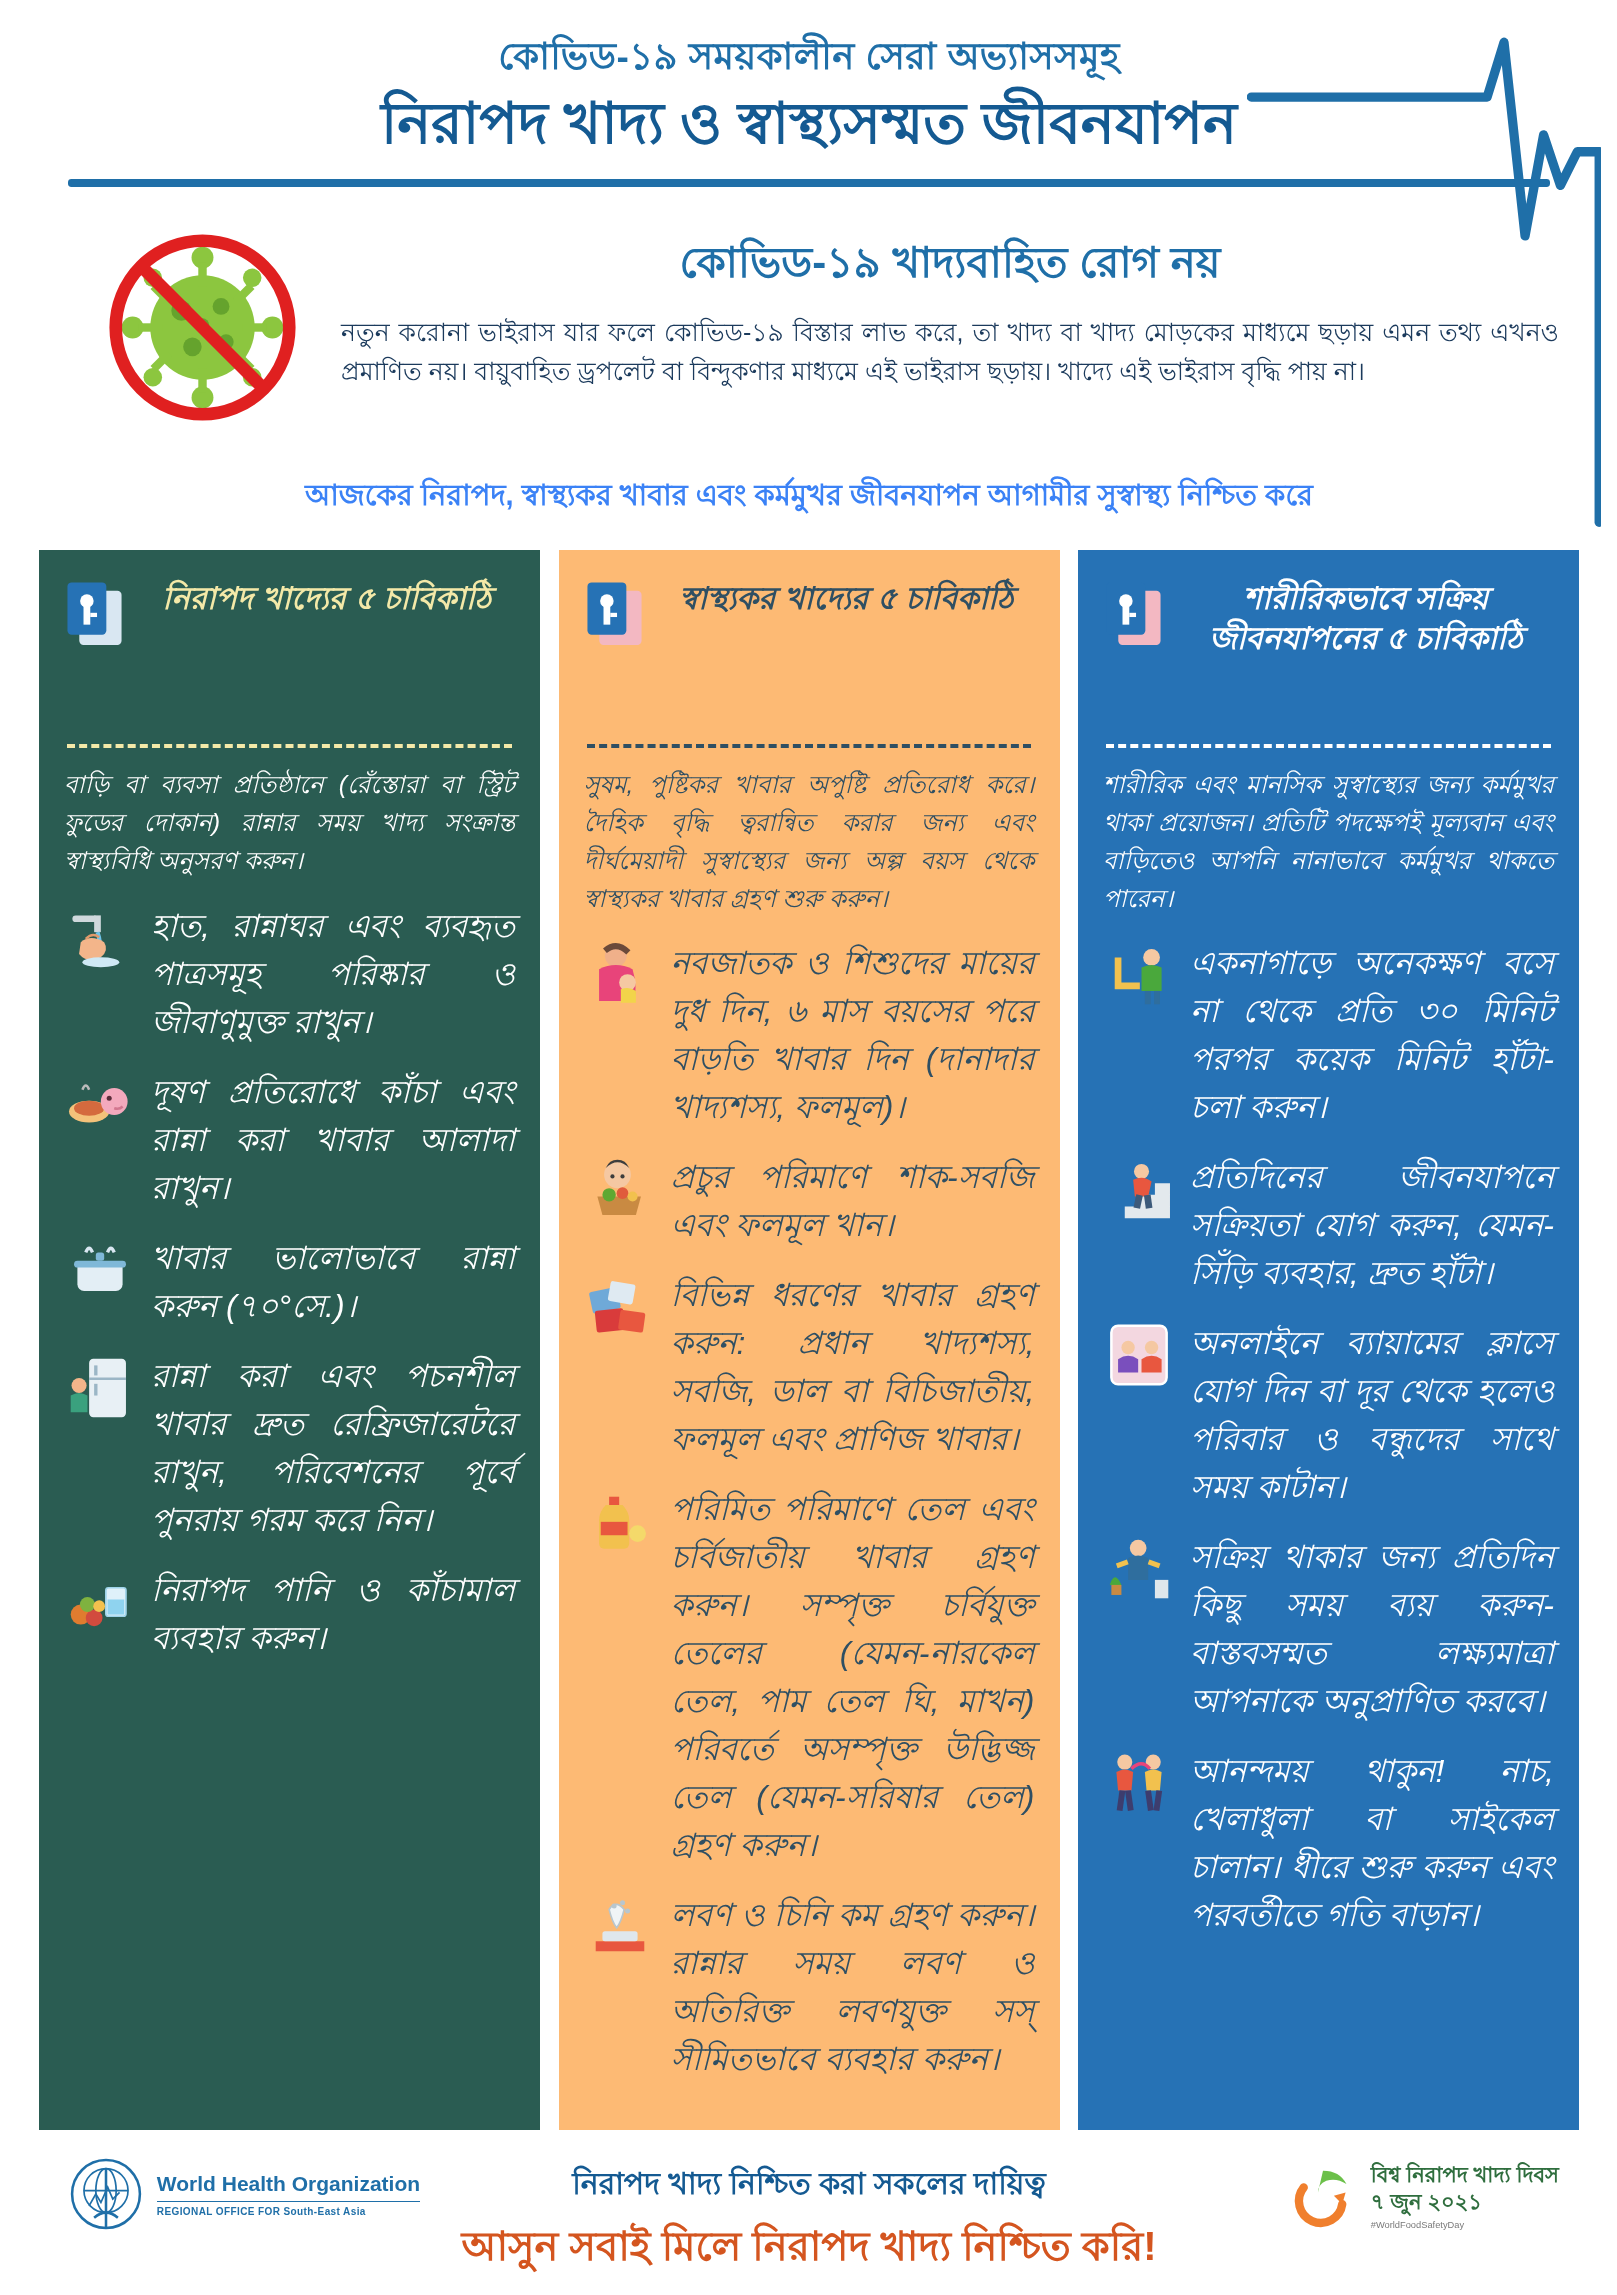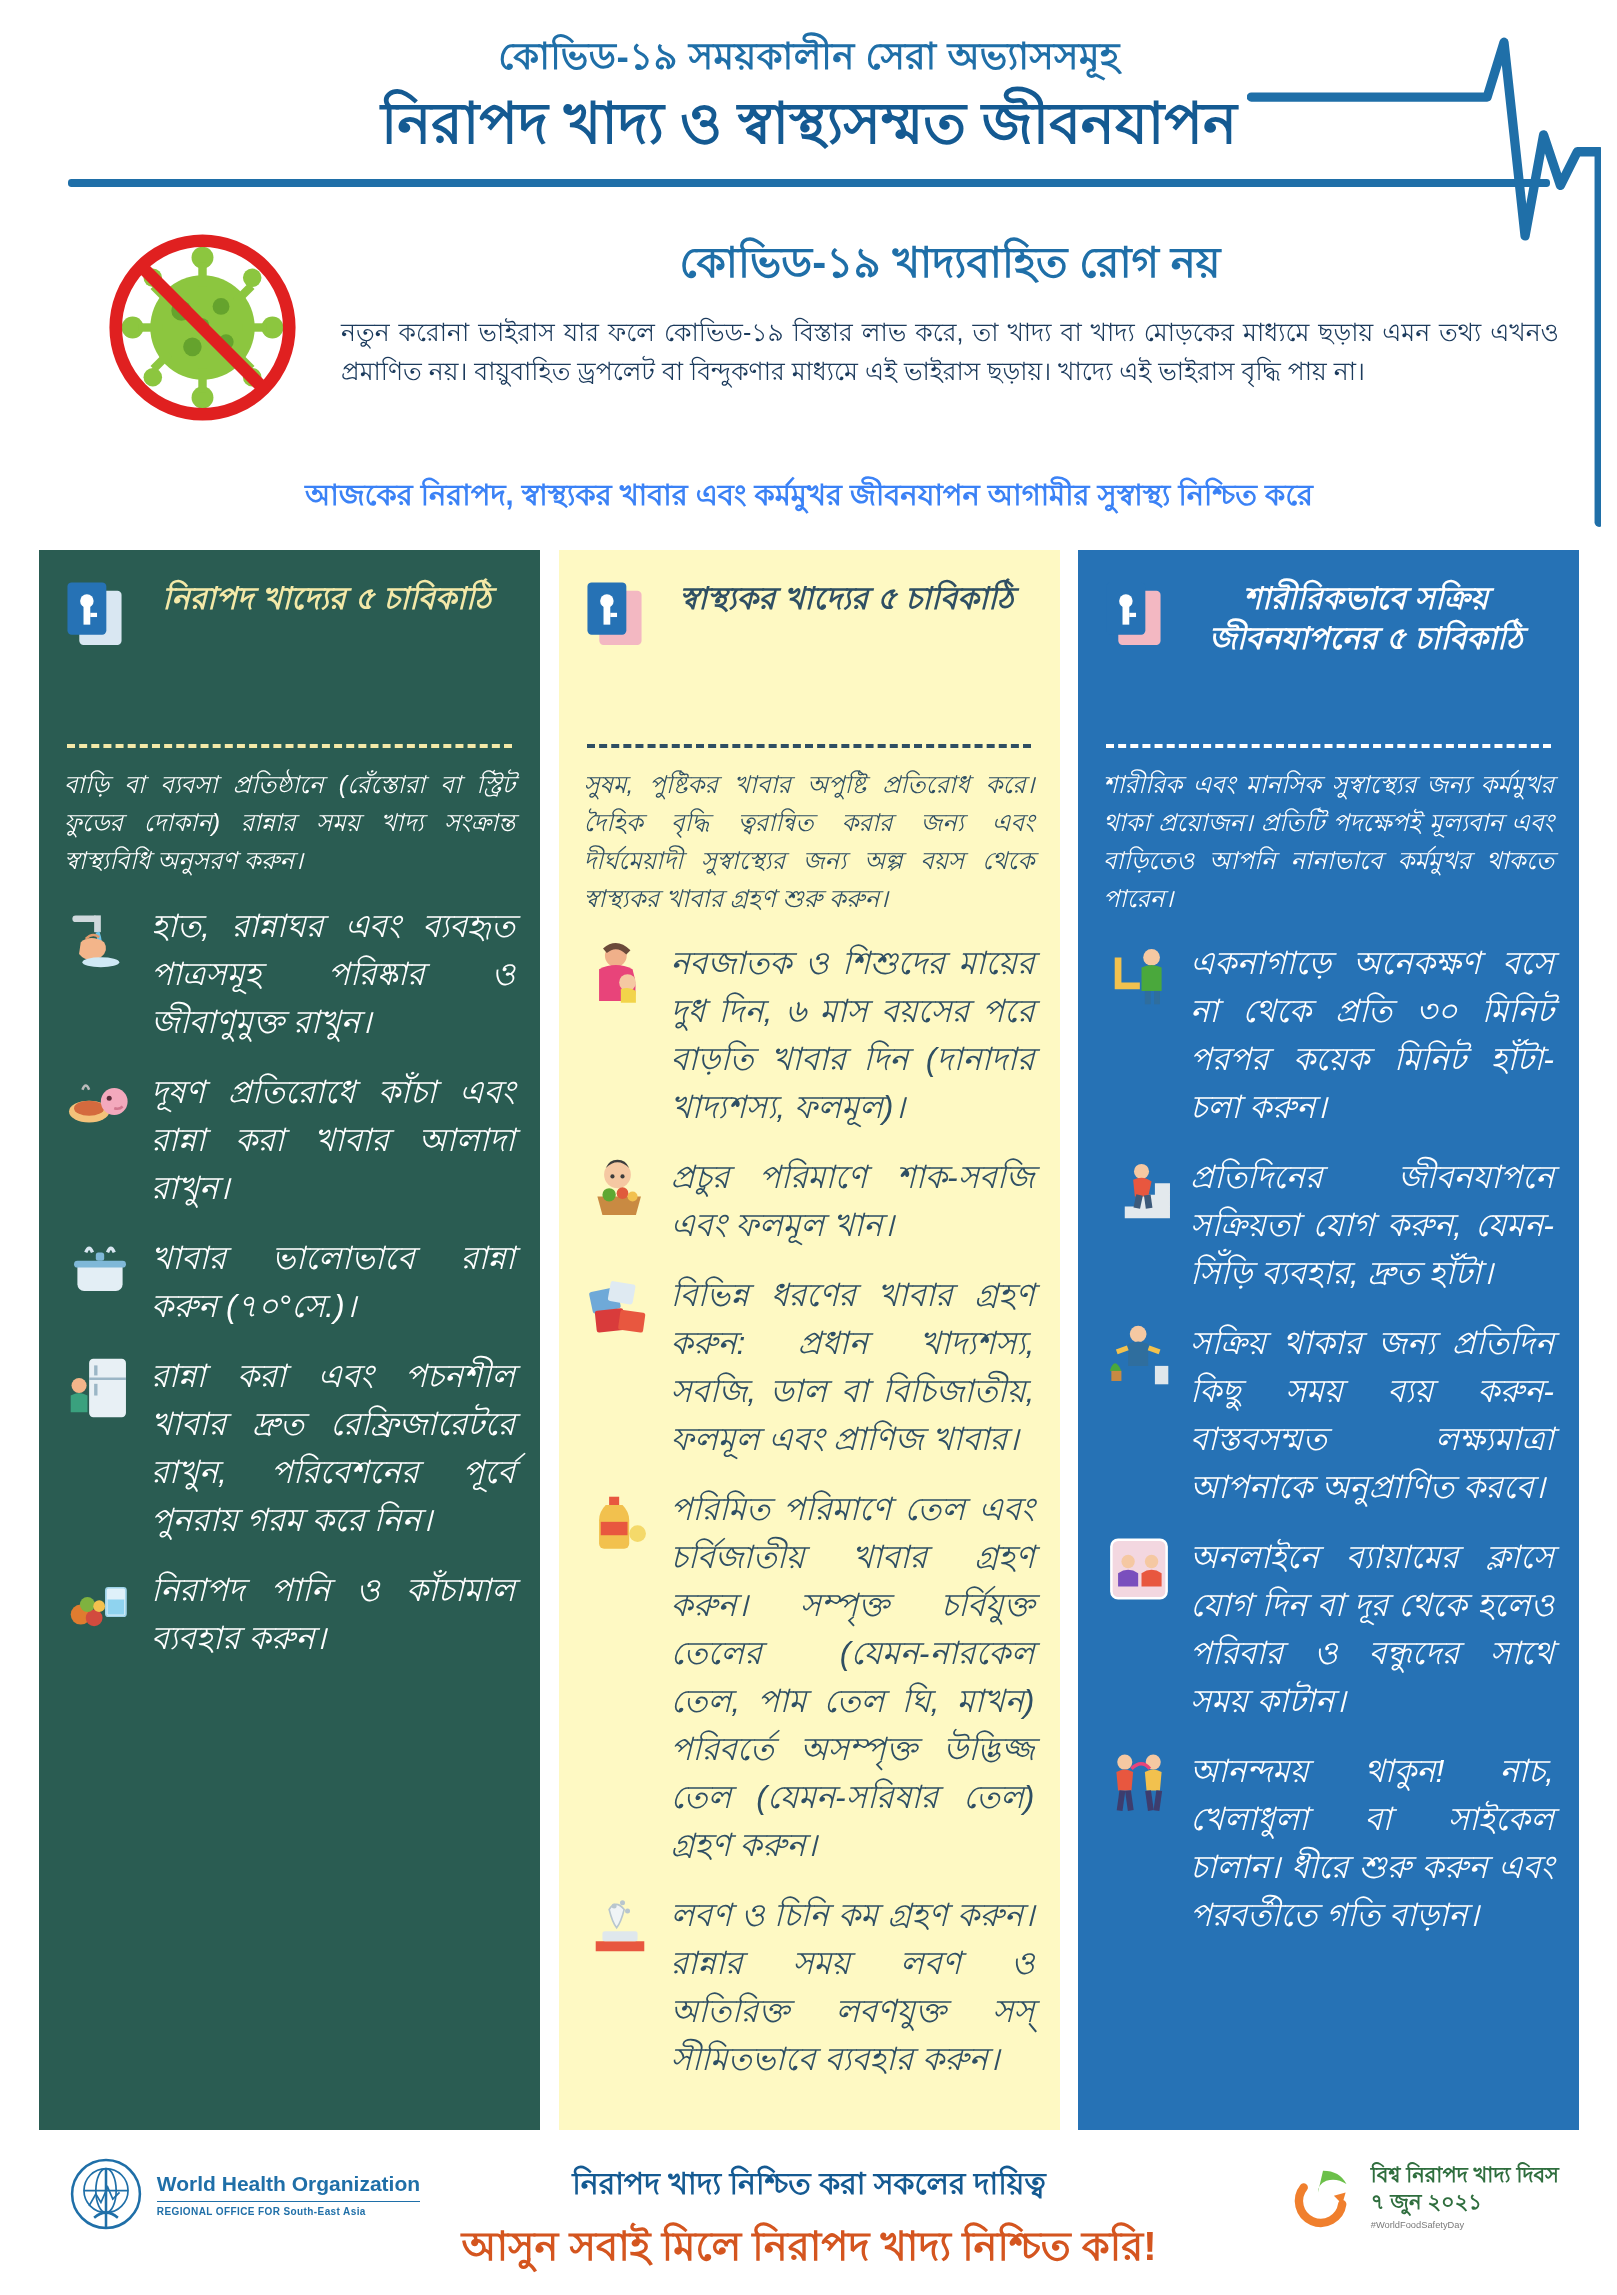--- a/index.html
+++ b/index.html
@@ -91,21 +91,21 @@
     padding:29px 39px 0 39px;
     align-items:stretch;
   }
   .col {
     flex:1;
     padding:29px 25px 25px 25px;
     position:relative;
     font-style:italic;
   }
   .col-1 { background:#2a5c52; color:#ffffff; }
-  .col-2 { background:#fef9c3; color:#2f4f63; }
+  .col-2 { background:#fdba74; color:#2f4f63; }
   .col-3 { background:#2672b5; color:#ffffff; }
 
   .col-head {
     display:flex;
     align-items:flex-start;
     gap:13.5px;
     min-height:160px;
   }
   .col-2 .col-head, .col-3 .col-head { }
   .key-icon { flex:0 0 61px; height:71px; position:relative; }
@@ -480,43 +480,43 @@
           <rect x="38" y="50" width="8" height="16" fill="#3d5a7a" transform="rotate(12 42 58)"></rect>
           <rect x="50" y="50" width="8" height="16" fill="#3d5a7a" transform="rotate(-8 54 58)"></rect>
         </svg>
       </div>
       <div class="item-text">প্রতিদিনের জীবনযাপনে সক্রিয়তা যোগ করুন, যেমন- সিঁড়ি ব্যবহার, দ্রুত হাঁটা।</div>
     </div>
 
     <div class="item">
       <div class="item-icon">
         <svg viewBox="0 0 86 86" width="72" height="72">
+          <rect x="10" y="8" width="66" height="70" rx="8" fill="#f3d7e0" stroke="#ffffff" stroke-width="3"></rect>
+          <circle cx="30" cy="34" r="8" fill="#f5c8a2"></circle>
+          <path d="M18 48 q12 -8 24 0 v16 H18z" fill="#7a4fbd"></path>
+          <circle cx="58" cy="34" r="8" fill="#f5c8a2"></circle>
+          <path d="M46 48 q12 -8 24 0 v16 H46z" fill="#e8573f"></path>
+        </svg>
+      </div>
+      <div class="item-text">অনলাইনে ব্যায়ামের ক্লাসে যোগ দিন বা দূর থেকে হলেও পরিবার ও বন্ধুদের সাথে সময় কাটান।</div>
+    </div>
+
+    <div class="item">
+      <div class="item-icon">
+        <svg viewBox="0 0 86 86" width="72" height="72">
           <circle cx="42" cy="18" r="10" fill="#f5c8a2"></circle>
           <path d="M30 30 q12 -6 24 0 v26 H30z" fill="#2f6e9e"></path>
           <rect x="16" y="34" width="14" height="6" fill="#f2c14e" transform="rotate(-20 23 37)"></rect>
           <rect x="54" y="34" width="14" height="6" fill="#f2c14e" transform="rotate(20 61 37)"></rect>
           <path d="M8 62 q6 -18 14 0z" fill="#4aa83c"></path>
           <rect x="10" y="62" width="12" height="12" fill="#c98a42"></rect>
           <rect x="62" y="56" width="16" height="22" fill="#dfe7ec"></rect>
         </svg>
       </div>
       <div class="item-text">সক্রিয় থাকার জন্য প্রতিদিন কিছু সময় ব্যয় করুন- বাস্তবসম্মত লক্ষ্যমাত্রা আপনাকে অনুপ্রাণিত করবে।</div>
-    </div>
-
-    <div class="item">
-      <div class="item-icon">
-        <svg viewBox="0 0 86 86" width="72" height="72">
-          <rect x="10" y="8" width="66" height="70" rx="8" fill="#f3d7e0" stroke="#ffffff" stroke-width="3"></rect>
-          <circle cx="30" cy="34" r="8" fill="#f5c8a2"></circle>
-          <path d="M18 48 q12 -8 24 0 v16 H18z" fill="#7a4fbd"></path>
-          <circle cx="58" cy="34" r="8" fill="#f5c8a2"></circle>
-          <path d="M46 48 q12 -8 24 0 v16 H46z" fill="#e8573f"></path>
-        </svg>
-      </div>
-      <div class="item-text">অনলাইনে ব্যায়ামের ক্লাসে যোগ দিন বা দূর থেকে হলেও পরিবার ও বন্ধুদের সাথে সময় কাটান।</div>
     </div>
 
     <div class="item">
       <div class="item-icon">
         <svg viewBox="0 0 86 86" width="72" height="72">
           <circle cx="26" cy="18" r="9" fill="#f5c8a2"></circle>
           <path d="M16 30 q10 -6 20 0 l-2 22 h-16z" fill="#e8573f"></path>
           <rect x="18" y="52" width="7" height="24" fill="#3d3d6e" transform="rotate(8 21 64)"></rect>
           <rect x="28" y="52" width="7" height="24" fill="#3d3d6e" transform="rotate(-8 31 64)"></rect>
           <circle cx="60" cy="18" r="9" fill="#f5c8a2"></circle>

